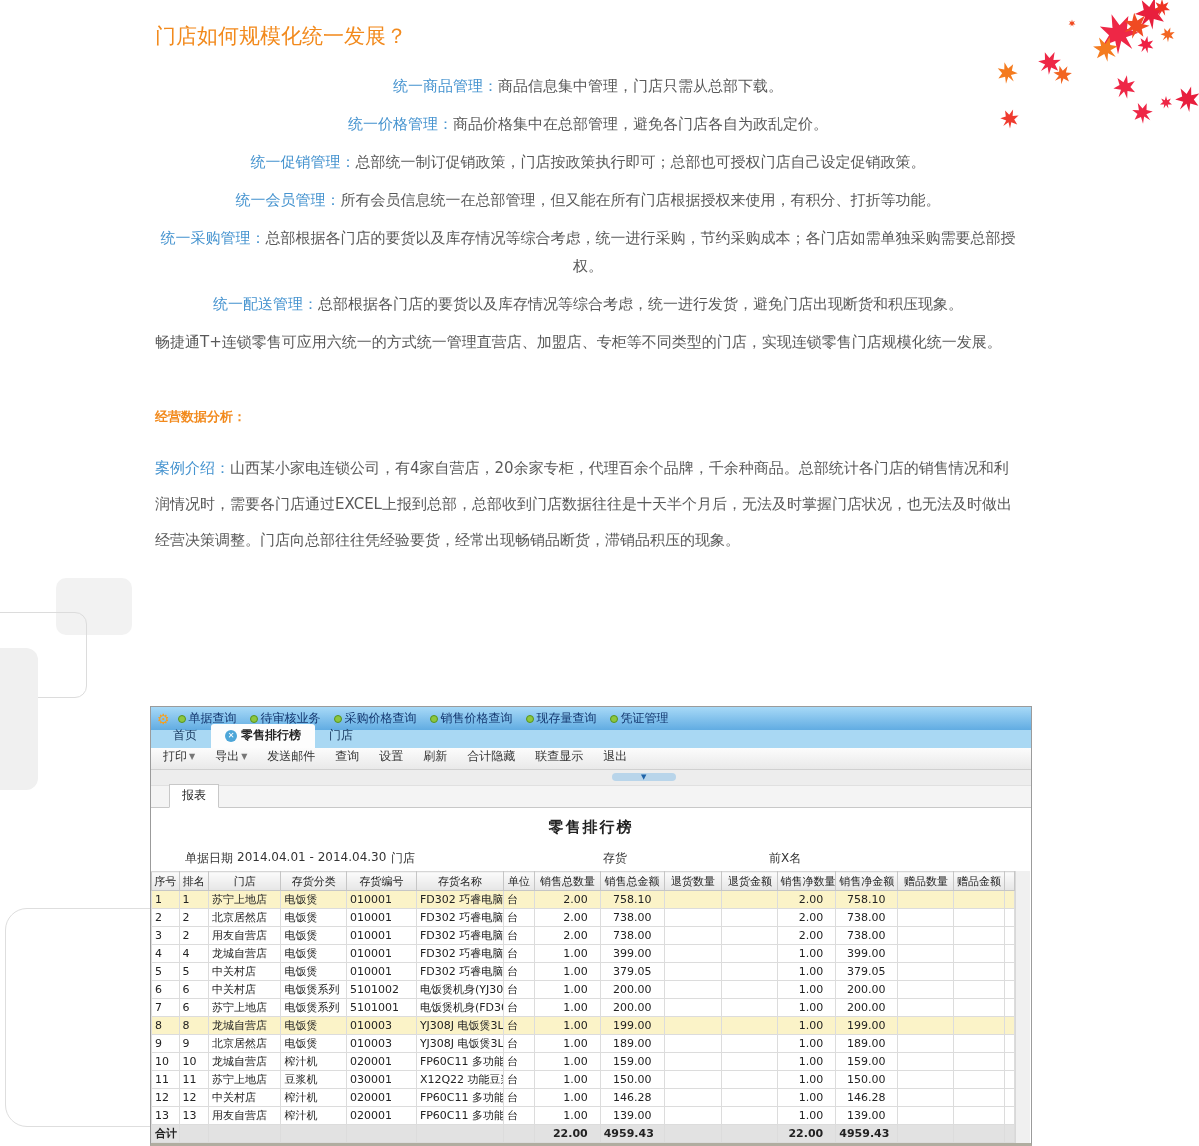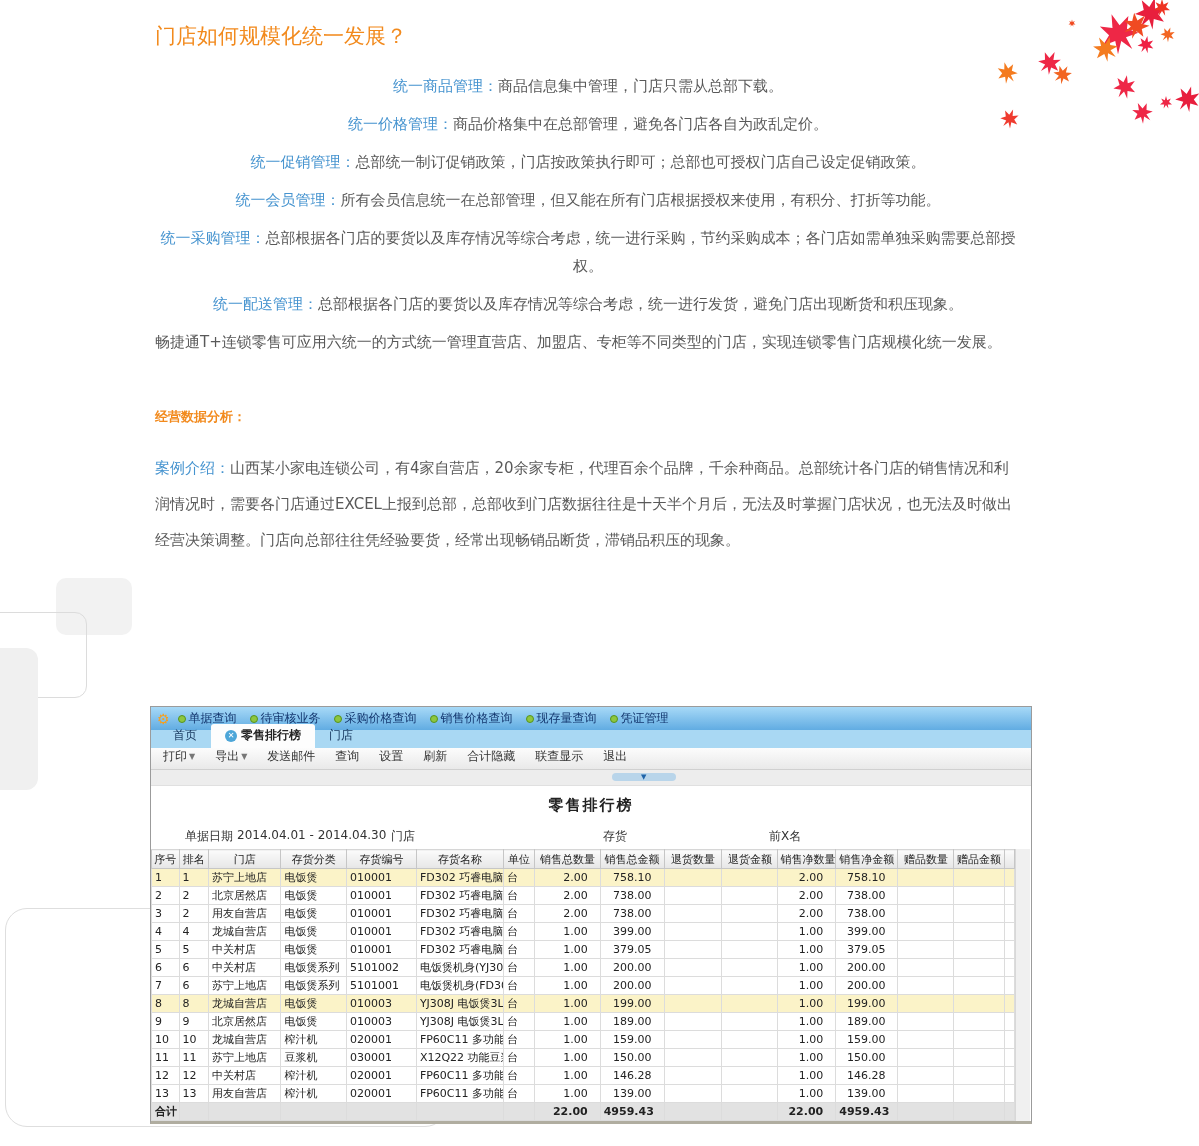--- a/index.html
+++ b/index.html
@@ -173,20 +173,23 @@
       <span class="tool">查询</span>
       <span class="tool">设置</span>
       <span class="tool">刷新</span>
       <span class="tool">合计隐藏</span>
       <span class="tool">联查显示</span>
       <span class="tool">退出</span>
     </div>
   <div class="collapse-strip">
     <div class="collapse-pill">▼</div>
   </div>
+  <div class="rpt-tabs">
+    <div class="rpt-tab">报表</div>
+  </div>
   <div class="rpt-title">零售排行榜</div>
   <div class="filter-row">
     <span class="f-datelabel">单据日期</span>
     <span class="f-datevalue">2014.04.01 - 2014.04.30</span>
     <span class="f-store">门店</span>
     <span class="f-stock">存货</span>
     <span class="f-topn">前X名</span>
   </div>
   <div class="grid-wrap">
     <table class="grid" id="grid-host">

